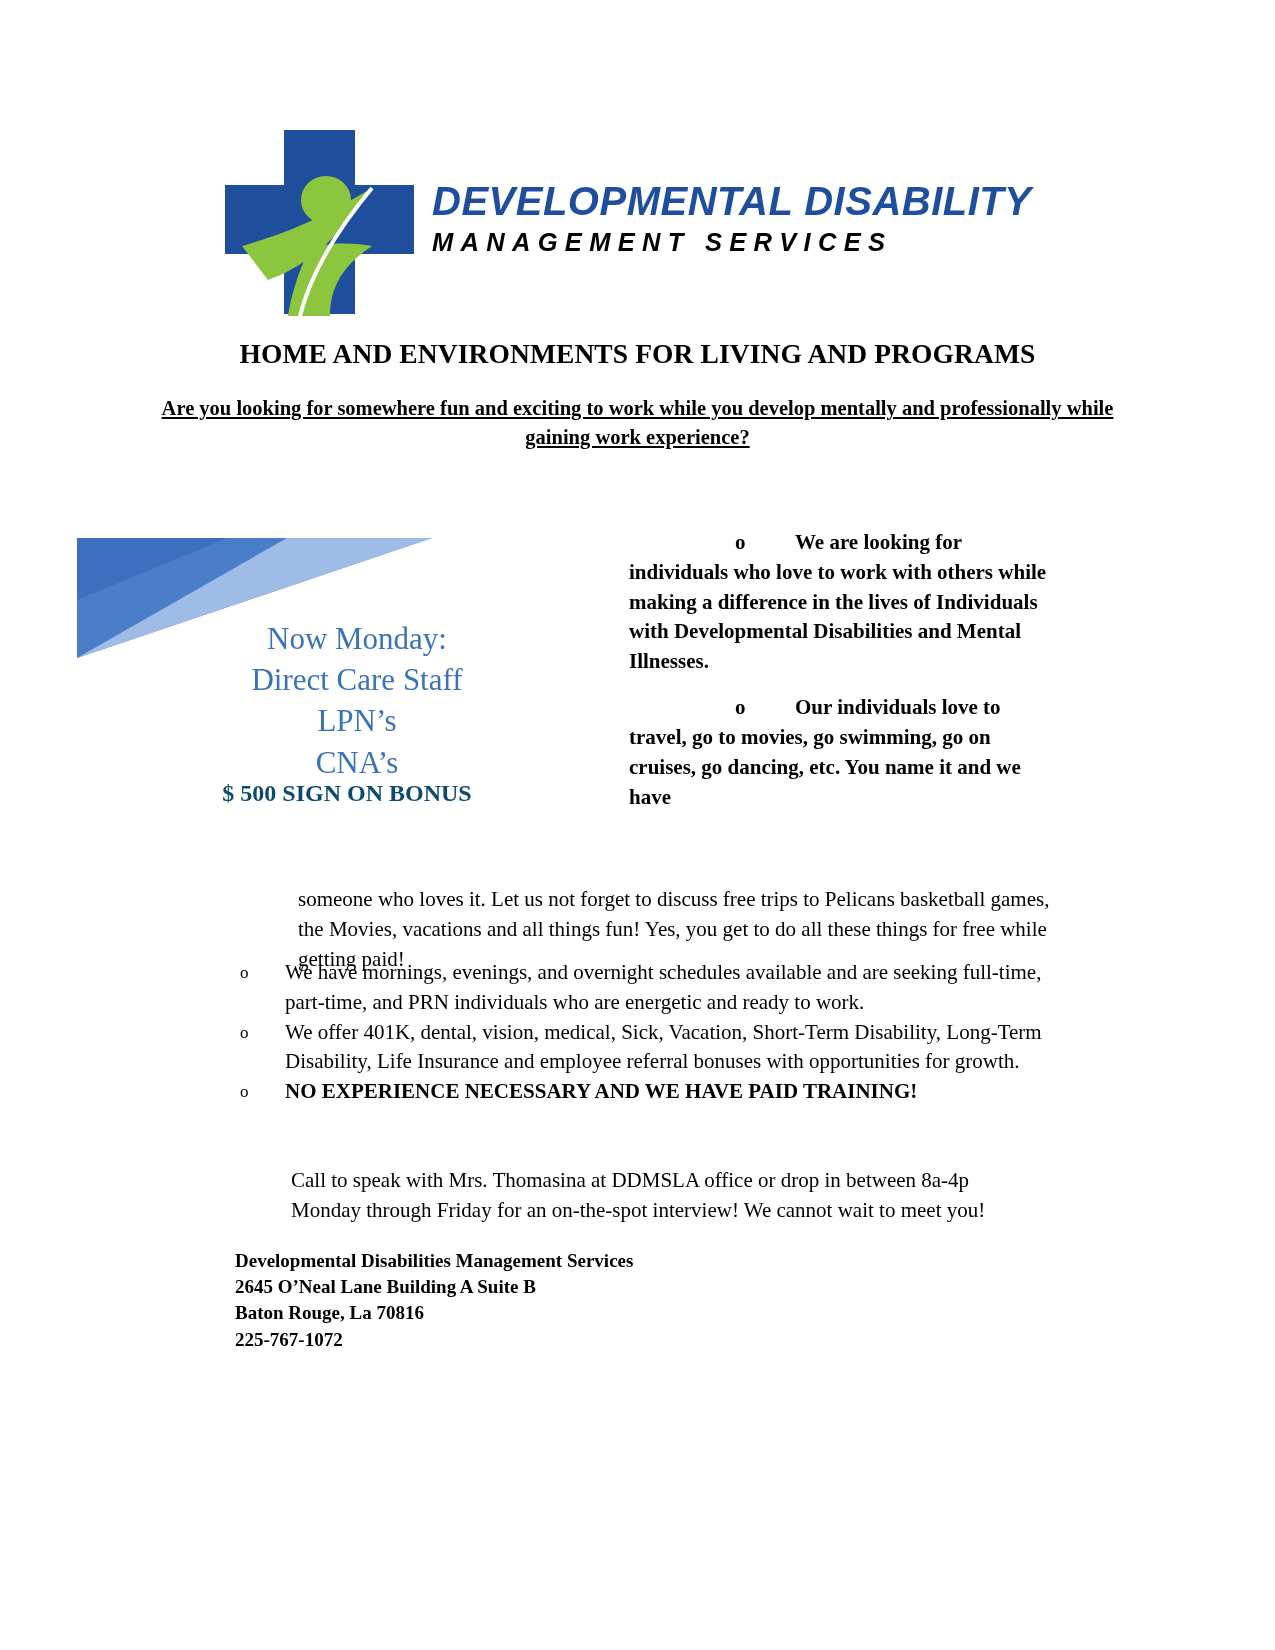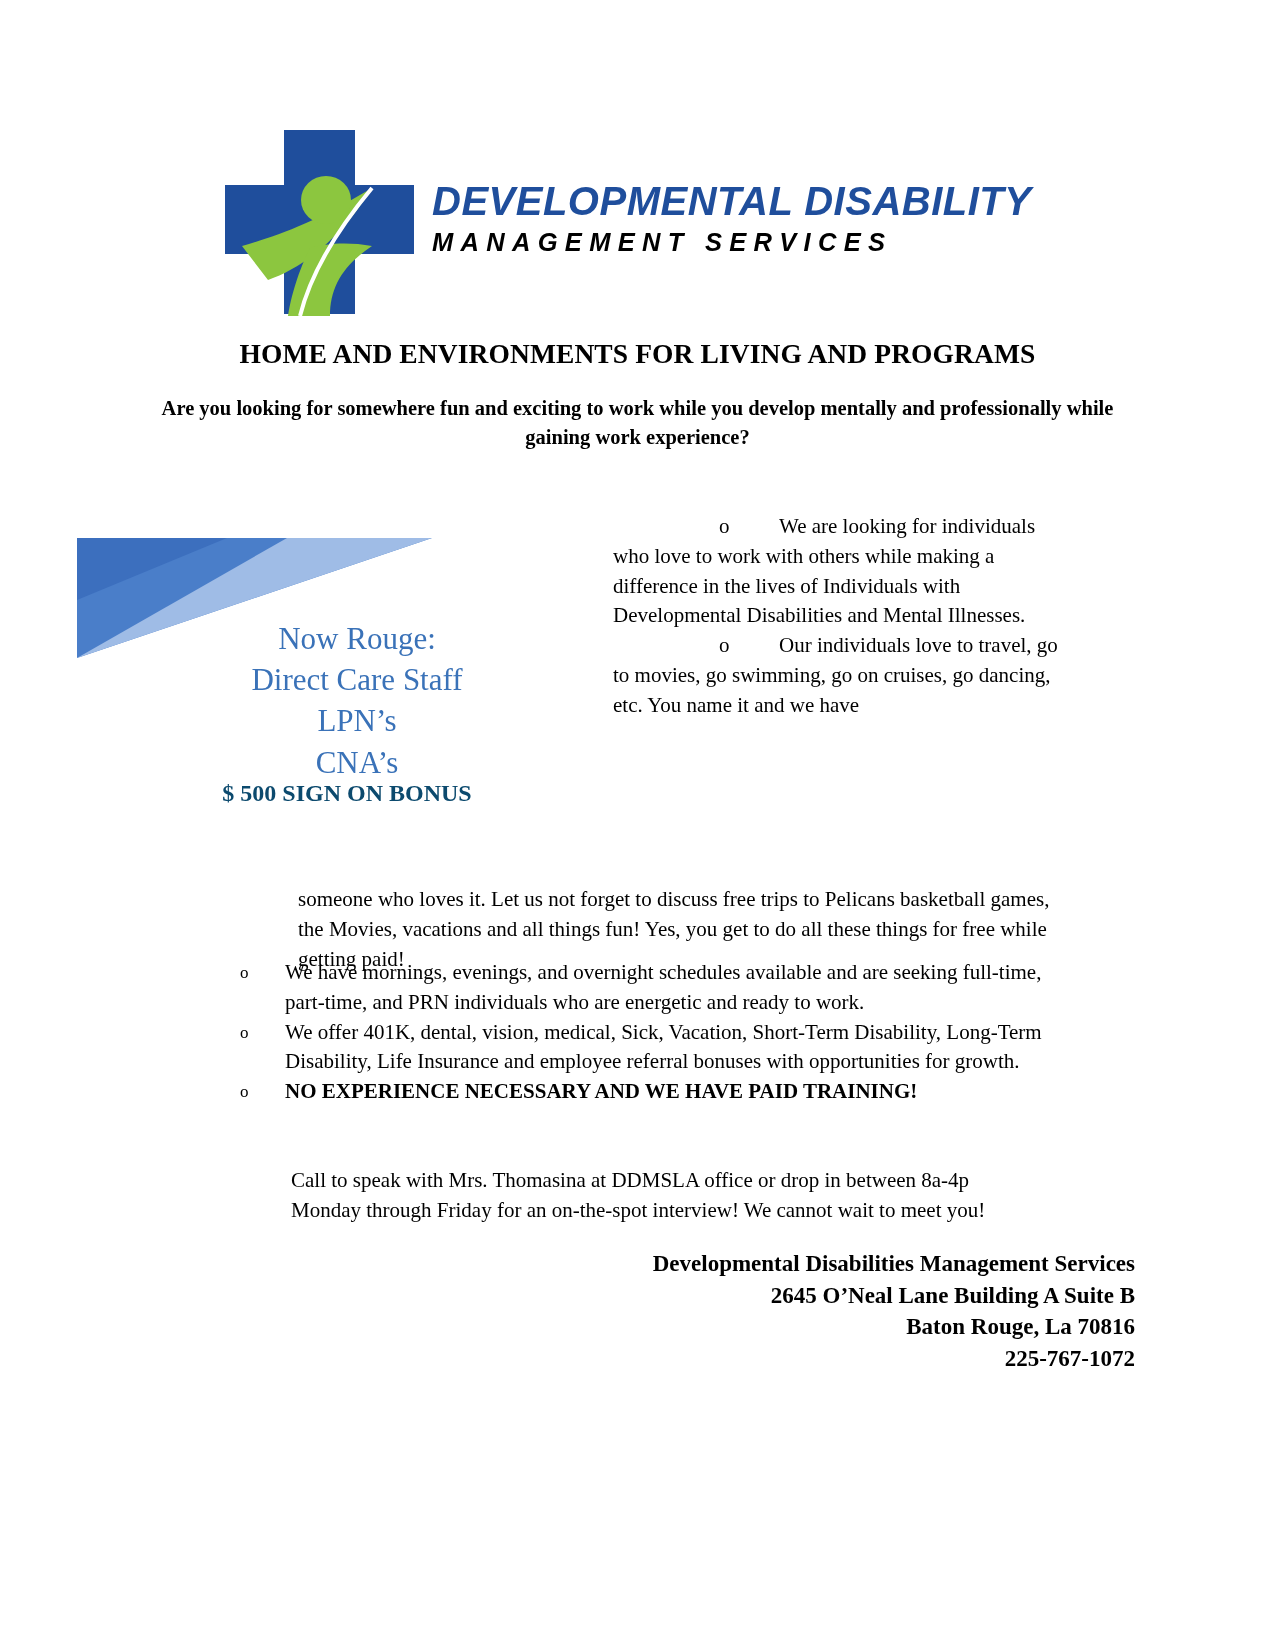--- a/index.html
+++ b/index.html
@@ -70,20 +70,21 @@
   }
   .doc-sub {
     position: absolute;
     left: 155px;
     top: 394px;
     width: 965px;
     text-align: center;
     font-weight: bold;
     font-size: 20.5px;
     line-height: 1.42;
+    text-decoration: underline;
   }
 
   
   .hiring-panel {
     position: absolute;
     left: 77px;
     top: 530px;
     width: 520px;
     height: 300px;
   }
@@ -118,21 +119,21 @@
   
   .body-col {
     position: absolute;
     left: 613px;
     top: 512px;
     width: 460px;
     font-size: 21px;
     line-height: 1.42;
     text-align: left;
   }
-  .body-col p { margin: 0; }
+  .body-col p { margin: 16px; font-weight: bold; }
   .marker {
     display: inline-block;
     width: 60px;
     text-indent: 0;
   }
   .lead-in { text-indent: 106px; }
 
   .wide-col {
     position: absolute;
     left: 285px;
@@ -174,23 +175,23 @@
     font-size: 21px;
     line-height: 1.42;
   }
   .callout p { margin: 6px; }
 
   .contact {
     position: absolute;
     left: 235px;
     top: 1248px;
     width: 900px;
-    text-align: right;
-    font-weight: bold;
-    font-size: 23px;
+    text-align: left;
+    font-weight: bold;
+    font-size: 19px;
     line-height: 1.38;
   }
 </style>
 </head>
 <body>
 
 <div class="logo-block">
   <div class="logo-mark">
     <svg width="195" height="190" viewBox="0 0 195 190" xmlns="http://www.w3.org/2000/svg">
       <path d="M62 2 H133 V57 H192 V126 H133 V186 H62 V126 H3 V57 H62 Z" fill="#1F4E9C"></path>
@@ -211,21 +212,21 @@
 
 <div class="hiring-panel">
   <div class="ribbon">
     <svg width="360" height="135" viewBox="0 0 360 135" xmlns="http://www.w3.org/2000/svg">
       <polygon points="0,8 355,8 0,128" fill="#4A7EC9"></polygon>
       <polygon points="210,8 355,8 0,128" fill="#9FBCE6"></polygon>
       <polygon points="0,8 150,8 0,70" fill="#3C6FBE"></polygon>
     </svg>
   </div>
   <div class="hiring-lines">
-    <div>Now Rouge:</div>
+    <div>Now Monday:</div>
     <div>Direct Care Staff</div>
     <div>LPN’s</div>
     <div>CNA’s</div>
   </div>
   <div class="bonus">$ 500 SIGN ON BONUS</div>
 </div>
 
 <div class="body-col">
   <p class="lead-in">
     <span class="marker">o</span><span>We are looking for individuals who love to work with others while making a difference in the lives of Individuals with Developmental Disabilities and Mental Illnesses.</span>

